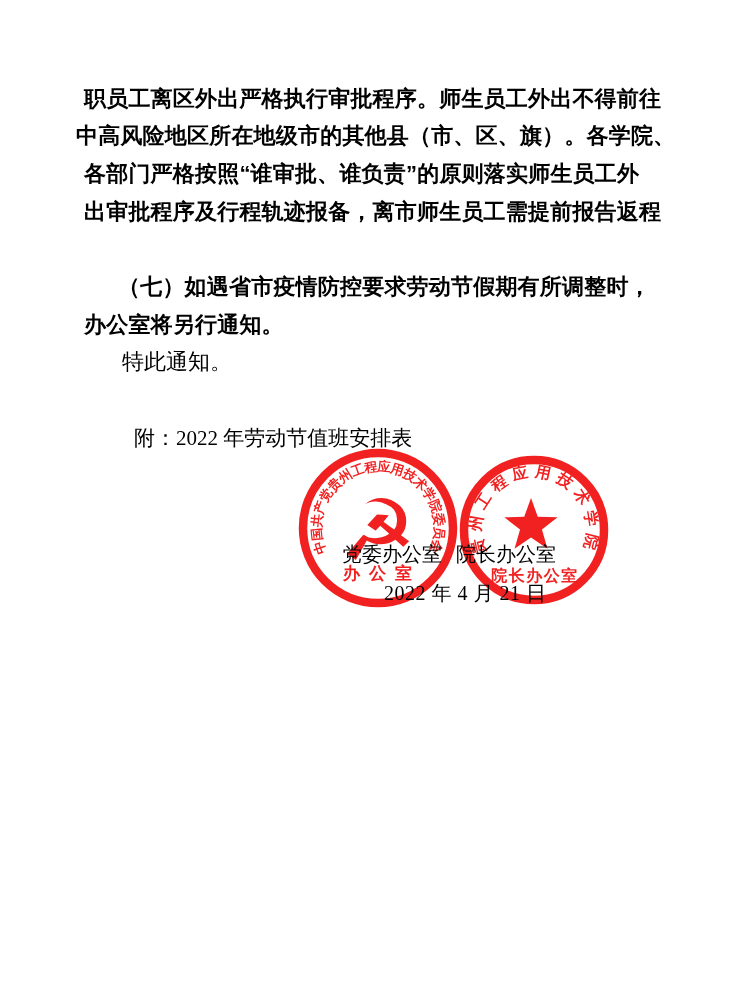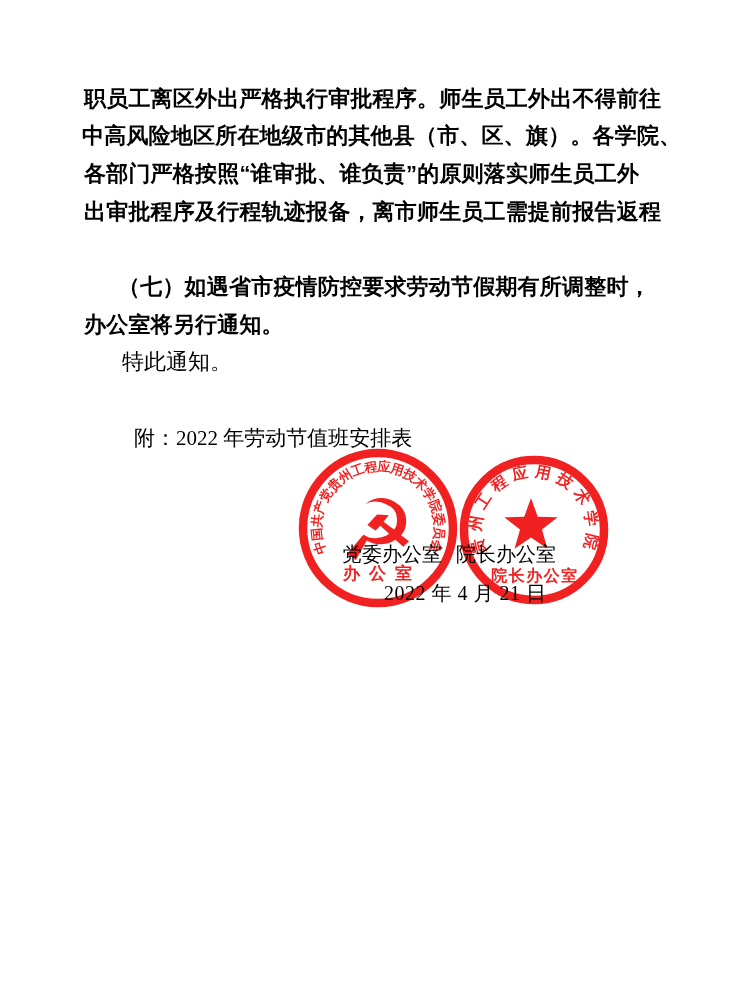--- a/index.html
+++ b/index.html
@@ -58,21 +58,21 @@
     fill:var(--seal-red,#f01010);
     font-family:"DejaVu Sans", sans-serif;
   }
 </style>
 </head>
 <body>
 
 <div class="page">
 
   <div class="line hei" style="left:84px;top:84px;">职员工离区外出严格执行审批程序。师生员工外出不得前往</div>
-  <div class="line hei" style="left:82px;top:121px;font-family:Liberation Mono, monospace;">中高风险地区所在地级市的其他县（市、区、旗）。各学院、</div>
+  <div class="line hei" style="left:76px;top:121px;font-family:Liberation Mono, monospace;">中高风险地区所在地级市的其他县（市、区、旗）。各学院、</div>
   <div class="line hei" style="left:84px;top:159px;">各部门严格按照“谁审批、谁负责”的原则落实师生员工外</div>
   <div class="line hei" style="left:84px;top:197px;">出审批程序及行程轨迹报备，离市师生员工需提前报告返程</div>
   <div class="line hei" style="left:118px;top:272px;">（七）如遇省市疫情防控要求劳动节假期有所调整时，</div>
   <div class="line hei" style="left:84px;top:310px;">办公室将另行通知。</div>
 
   <div class="line fang" style="left:122px;top:347px;">特此通知。</div>
   <div class="line fang" style="left:134px;top:424px;font-size:21px;">附：2022 年劳动节值班安排表</div>
 
   <div class="sig-offices fang">
     <span>党委办公室</span>

